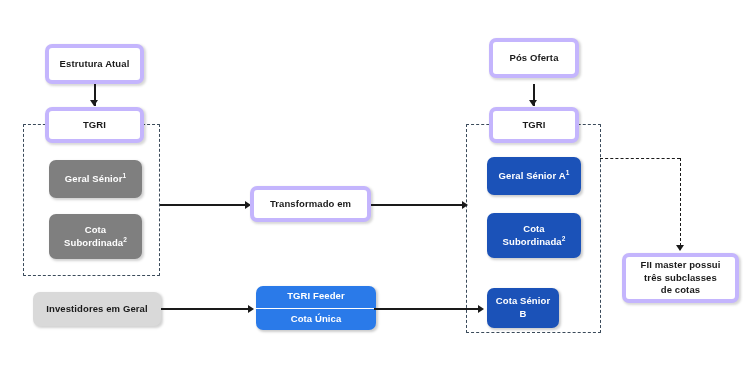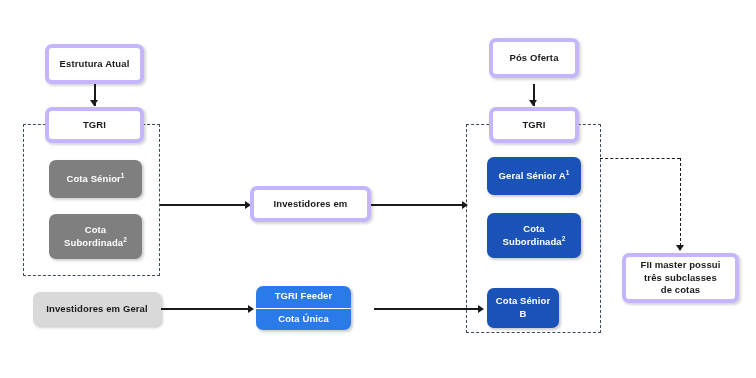--- a/index.html
+++ b/index.html
@@ -138,45 +138,45 @@
   </div>
 
   <div class="vline" style="left:94px; top:84px; height:22px;"></div>
   <div class="arrow-d" style="left:90px; top:100px;"></div>
 
   <div class="node white" style="left:45px; top:107px; width:99px; height:36px;">
     <span>TGRI</span>
   </div>
 
   <div class="node gray" style="left:49px; top:160px; width:93px; height:38px;">
-    <span><span>Cota Sénior</span><span class="sup">1</span></span>
+    <span><span>Geral Sénior</span><span class="sup">1</span></span>
   </div>
 
   <div class="node gray" style="left:49px; top:214px; width:93px; height:45px;">
     <span><span>Cota</span><br><span>Subordinada</span><span class="sup">2</span></span>
   </div>
 
   <div class="node lightgray" style="left:33px; top:292px; width:128px; height:34px;">
     <span>Investidores em Geral</span>
   </div>
 
   <div class="hline" style="left:160px; top:204px; width:89px;"></div>
   <div class="arrow-r" style="left:245px; top:201px;"></div>
 
   <div class="node white" style="left:250px; top:186px; width:121px; height:36px;">
-    <span>Investidores em</span>
+    <span>Transformado em</span>
   </div>
 
   <div class="hline" style="left:371px; top:204px; width:95px;"></div>
   <div class="arrow-r" style="left:462px; top:201px;"></div>
 
   <div class="hline" style="left:161px; top:308px; width:90px;"></div>
   <div class="arrow-r" style="left:248px; top:305px;"></div>
 
-  <div class="node brightblue" style="left:256px; top:286px; width:95px; height:44px;">
+  <div class="node brightblue" style="left:256px; top:286px; width:120px; height:44px;">
     <span class="fb-top">TGRI Feeder</span>
     <span class="fb-bottom">Cota Única</span>
   </div>
 
   <div class="hline" style="left:374px; top:308px; width:108px;"></div>
   <div class="arrow-r" style="left:478px; top:305px;"></div>
 
   <div class="node white" style="left:489px; top:38px; width:90px; height:40px;">
     <span>Pós Oferta</span>
   </div>

